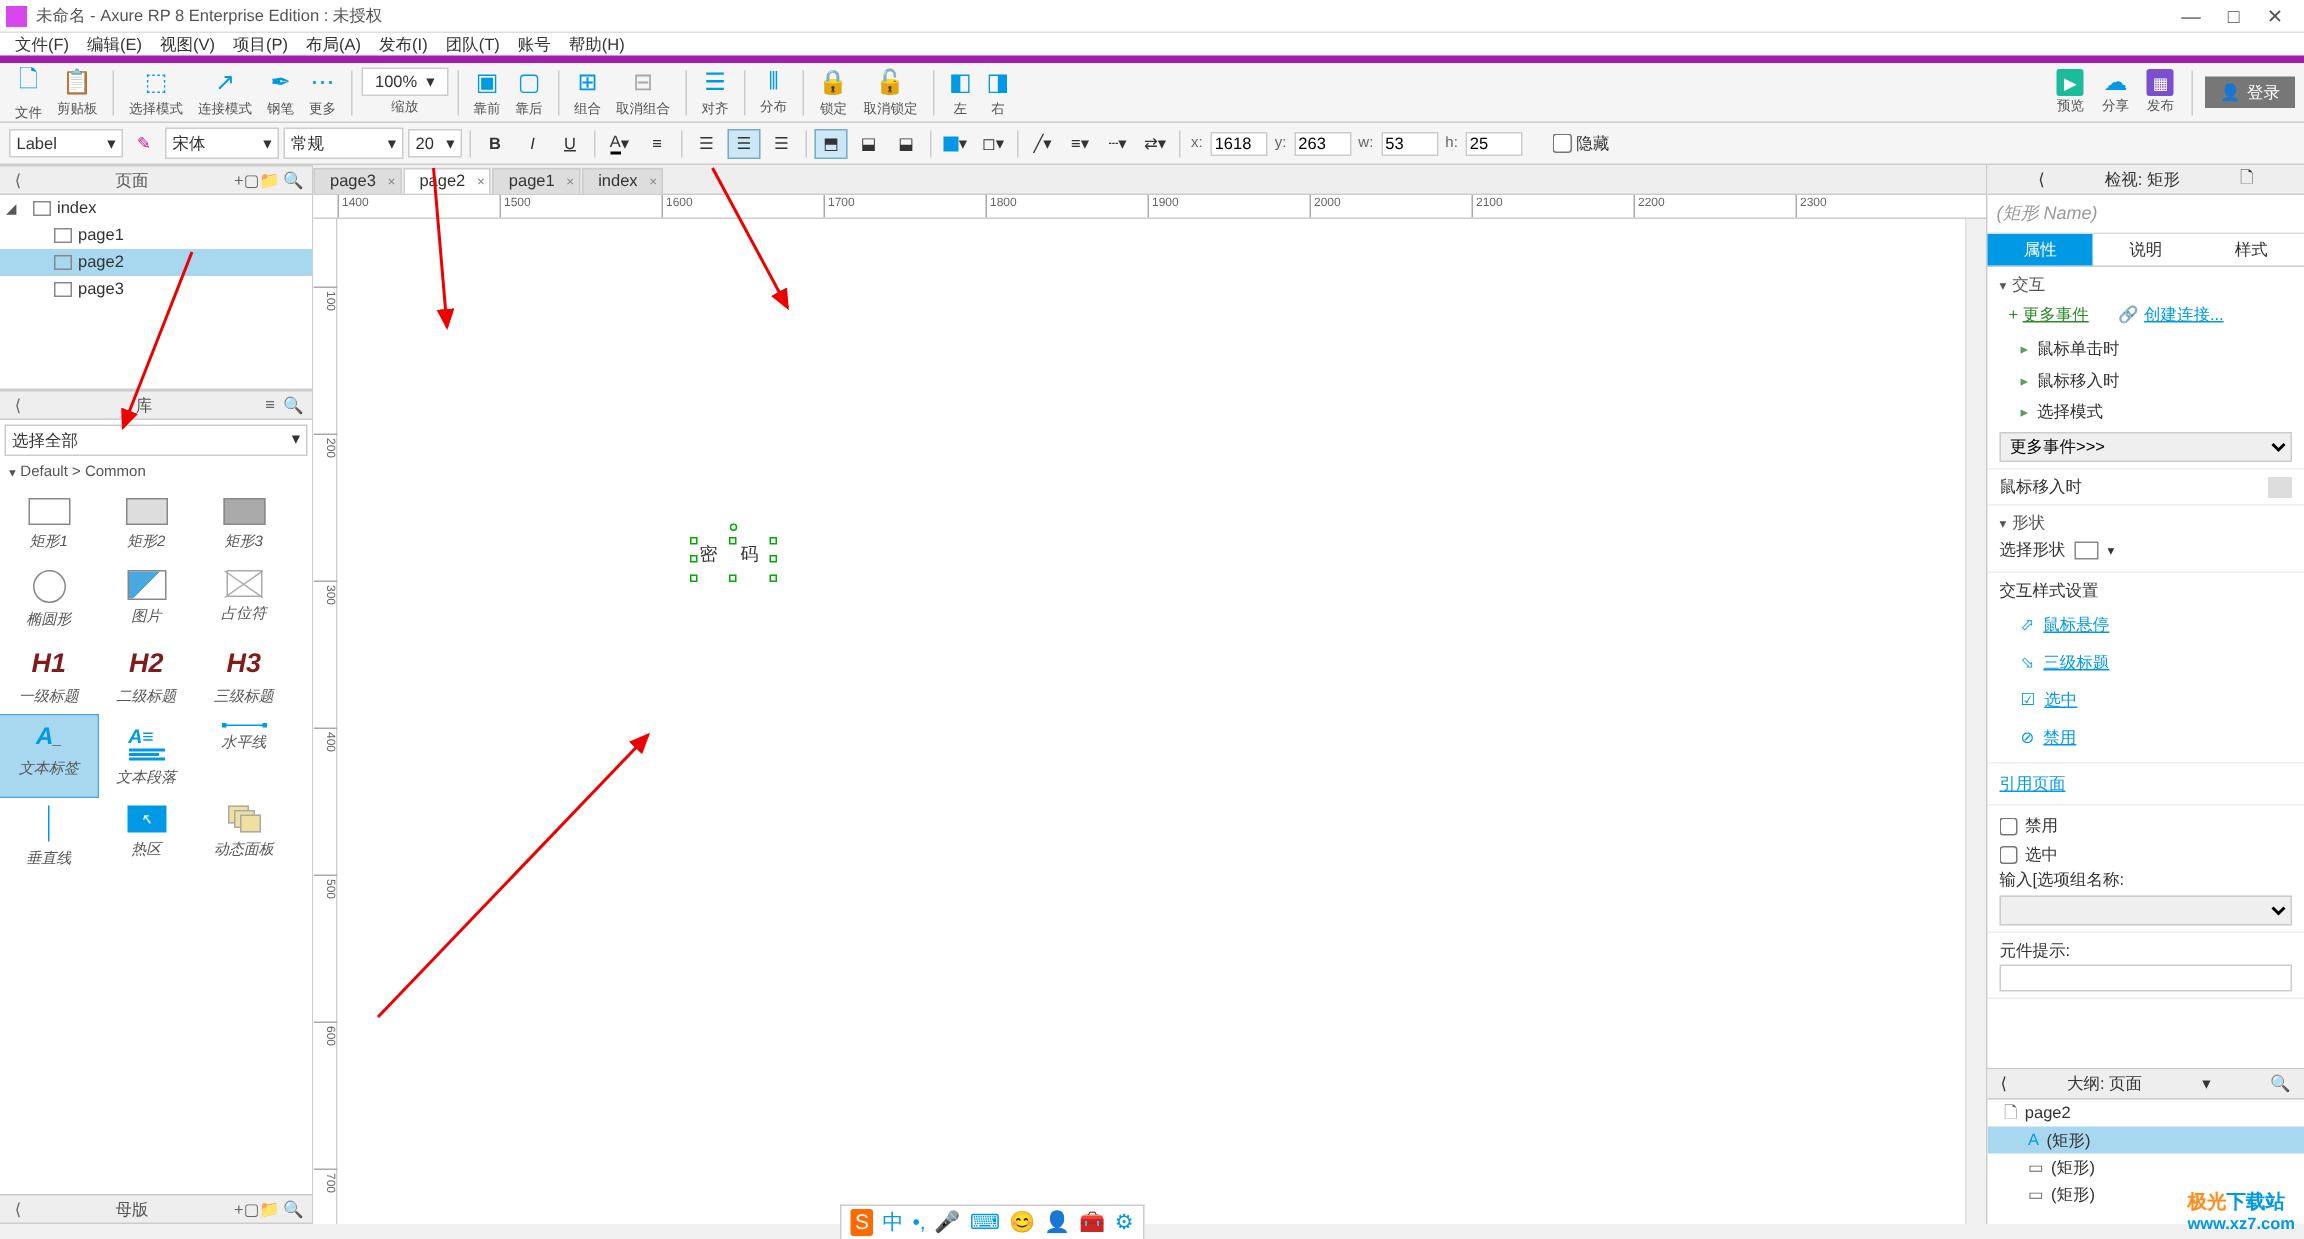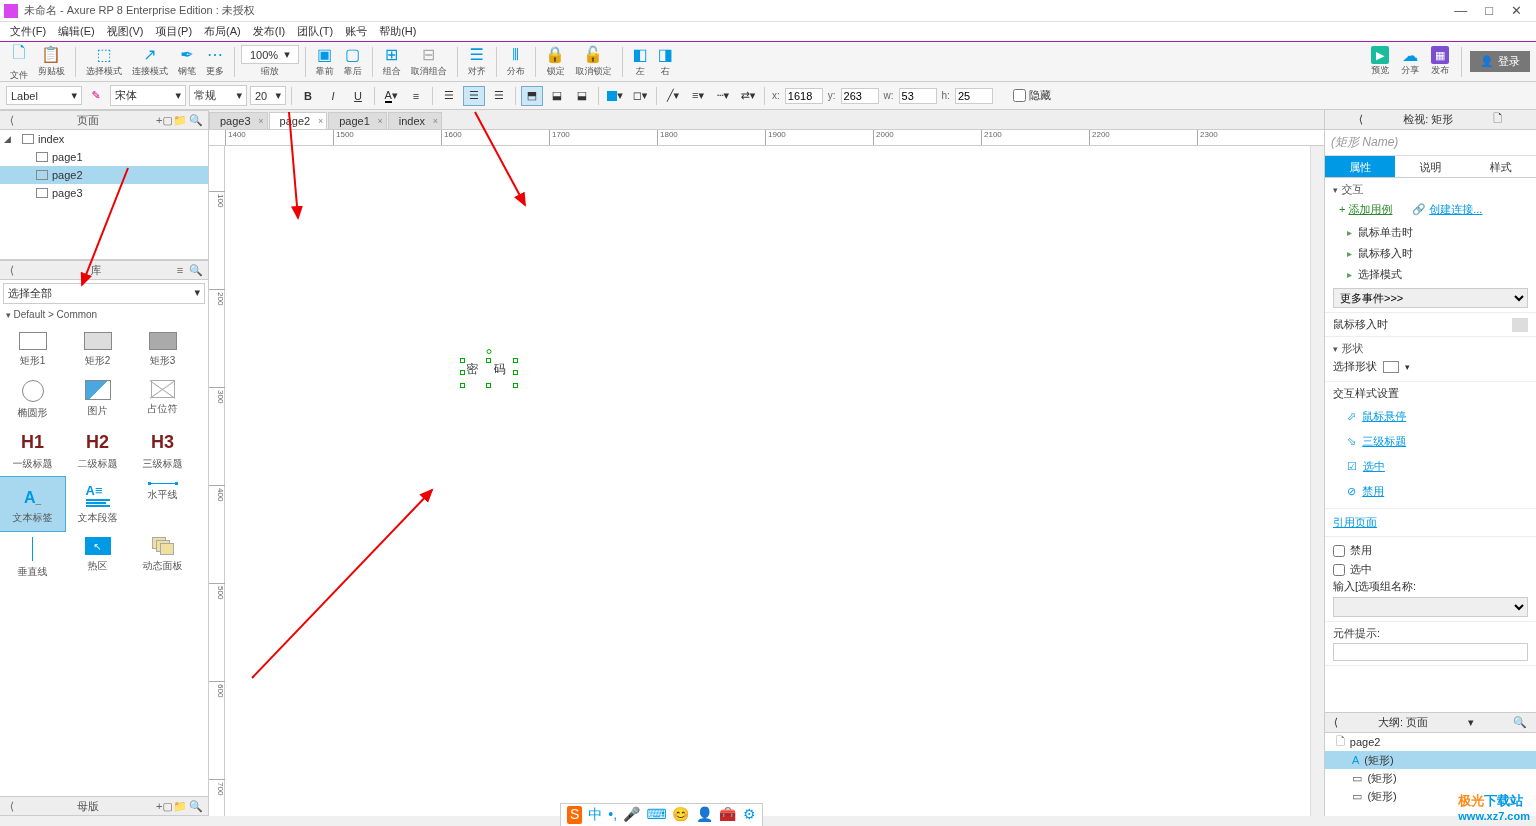--- a/index.html
+++ b/index.html
@@ -6,21 +6,21 @@
 body { background: #f0f0f0; width: 1536px; height: 826px; overflow: hidden; font-size: 11px; color: #333; position: relative; }
 
 
 .titlebar { height: 22px; background: #fff; display: flex; align-items: center; padding: 0 4px; border-bottom: 1px solid #ddd; }
 .titlebar .app-icon { width: 14px; height: 14px; background: #d946ef; margin-right: 6px; }
 .titlebar .title { flex: 1; font-size: 11px; color: #555; }
 .titlebar .win-controls { display: flex; gap: 18px; padding-right: 10px; }
 .titlebar .win-controls span { font-size: 13px; color: #555; cursor: default; }
 
 
-.menubar { height: 20px; background: #fff; display: flex; align-items: center; padding: 0 4px; font-size: 11px; border-bottom: 1px solid #a21caf; }
+.menubar { height: 20px; background: #fff; display: flex; align-items: center; padding: 0 4px; font-size: 11px; border-bottom: 5px solid #a21caf; }
 .menubar span { padding: 0 6px; color: #333; }
 
 
 .toolbar-main { height: 40px; background: #f5f5f5; border-bottom: 1px solid #ccc; display: flex; align-items: center; padding: 0 6px; gap: 2px; }
 .tb-group { display: flex; flex-direction: column; align-items: center; padding: 0 4px; gap: 1px; }
 .tb-group .icon-box { font-size: 16px; color: #0099e5; }
 .tb-group .label { font-size: 9px; color: #555; }
 .tb-sep { width: 1px; height: 30px; background: #ccc; margin: 0 4px; }
 .tb-zoom { border: 1px solid #ccc; background: #fff; padding: 2px 8px; font-size: 11px; display: flex; align-items: center; gap: 6px; }
 .tb-right { margin-left: auto; display: flex; gap: 4px; align-items: center; }
@@ -48,24 +48,24 @@
 
 .page-tree { height: 130px; overflow: auto; border-bottom: 1px solid #ccc; }
 .tree-row { display: flex; align-items: center; height: 18px; padding: 0 4px; font-size: 11px; gap: 4px; }
 .tree-row.sel { background: #a8d8f0; }
 .tree-row .arr { width: 10px; color: #555; font-size: 9px; }
 .tree-row .pg { width: 12px; height: 10px; border: 1px solid #888; display:inline-block; }
 
 
 .lib-sel { border: 1px solid #ccc; margin: 3px; padding: 2px 4px; display: flex; justify-content: space-between; font-size: 11px; }
 .lib-path { padding: 2px 6px; font-size: 10px; color: #555; display:flex; align-items:center; gap:3px; }
-.lib-grid { flex: 1; overflow: auto; padding: 4px 0; }
+.lib-grid { flex: 1; overflow: auto; padding: 4px 0; font-style: italic; }
 .lib-row { display: flex; }
 .lib-item { width: 65px; display: flex; flex-direction: column; align-items: center; padding: 6px 0; font-size: 10px; color: #555; gap: 4px; }
-.lib-item.sel { background: #a8d8f0; outline: 1px solid #4aa8e0; justify-content: flex-end; }
+.lib-item.sel { background: #a8d8f0; outline: 1px solid #4aa8e0; }
 .lib-shape { width: 28px; height: 18px; border: 1px solid #888; }
 .lib-shape.gray { background: #ddd; }
 .lib-shape.darkg { background: #aaa; }
 .lib-circle { width: 22px; height: 22px; border: 1px solid #888; border-radius: 50%; }
 .lib-img { width: 26px; height: 20px; border: 1px solid #888; background: linear-gradient(135deg,#4aa8e0 50%,#fff 50%); position:relative; }
 .lib-placeholder { width: 24px; height: 18px; border: 1px solid #aaa; position:relative; }
 .lib-placeholder::before, .lib-placeholder::after { content:''; position:absolute; width:140%; height:1px; background:#aaa; top:50%; left:-20%; }
 .lib-placeholder::before { transform: rotate(35deg); }
 .lib-placeholder::after { transform: rotate(-35deg); }
 .lib-btn-box { width:32px; height:14px; border:1px solid #888; font-size:7px; display:flex; align-items:center; justify-content:center; }
@@ -271,21 +271,21 @@
 <div class="toolbar-fmt">
   <div class="fmt-drop" style="width:76px">
       <span>Label</span>
       <span>▾</span>
     </div>
   <div class="fmt-btn" style="color:#d08;">✎</div>
   <div class="fmt-drop" style="width:76px">
       <span>宋体</span>
       <span>▾</span>
     </div>
-  <div class="fmt-drop" style="width:58px">
+  <div class="fmt-drop" style="width:80px">
       <span>常规</span>
       <span>▾</span>
     </div>
   <div class="fmt-drop" style="width:36px">
       <span>20</span>
       <span>▾</span>
     </div>
   <div class="fmt-sep"></div>
   <div class="fmt-btn">
       <b>B</b>
@@ -530,21 +530,21 @@
       <div>说明</div>
       <div>样式</div>
     </div>
     <div class="prop-body">
       <div class="prop-sec">
         <div class="prop-sec-hdr">
             <span style="font-size:9px">▾</span>
             <span>交互</span>
           </div>
         <div style="display:flex;gap:20px;padding:3px 0 3px 6px">
-          <span style="color:#2a8a2a">+ <span class="prop-link" style="color:#2a8a2a">添加用例</span></span>
+          <span style="color:#2a8a2a">+ <span class="prop-link" style="color:#2a8a2a">更多事件</span></span>
           <span style="color:#0099e5">🔗 <span class="prop-link">创建连接...</span></span>
         </div>
         <div class="prop-row">
             <span class="ev-ic">▸</span>
             <span>鼠标单击时</span>
           </div>
         <div class="prop-row">
             <span class="ev-ic">▸</span>
             <span>鼠标移入时</span>
           </div>

